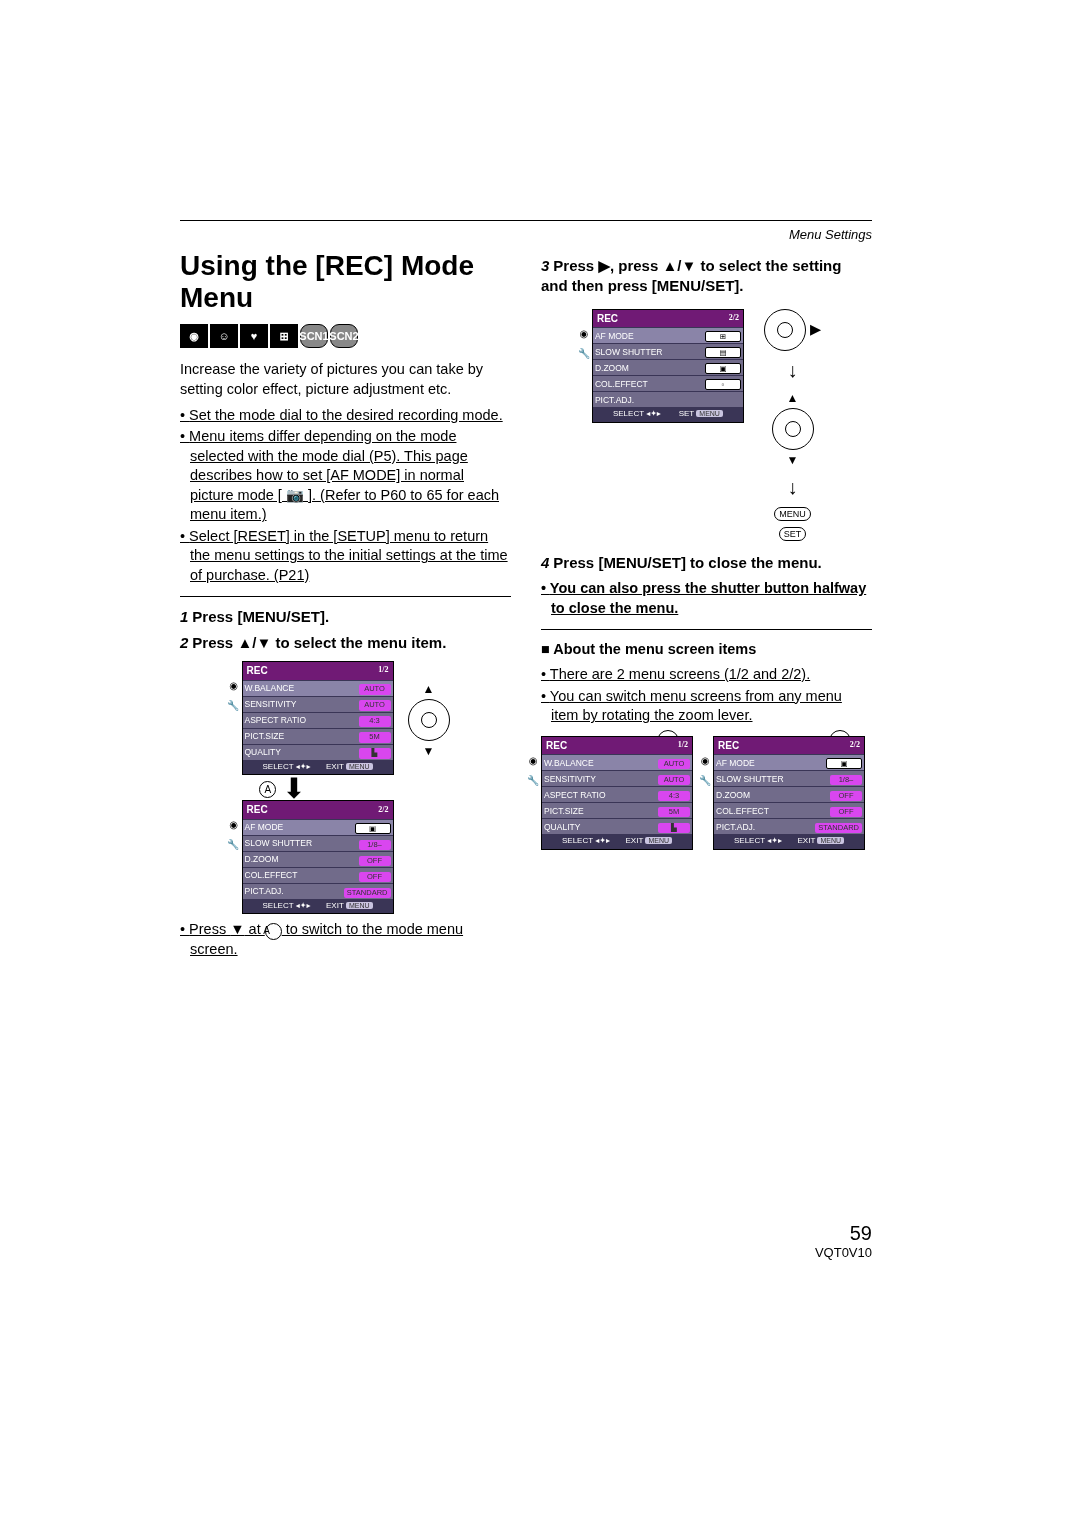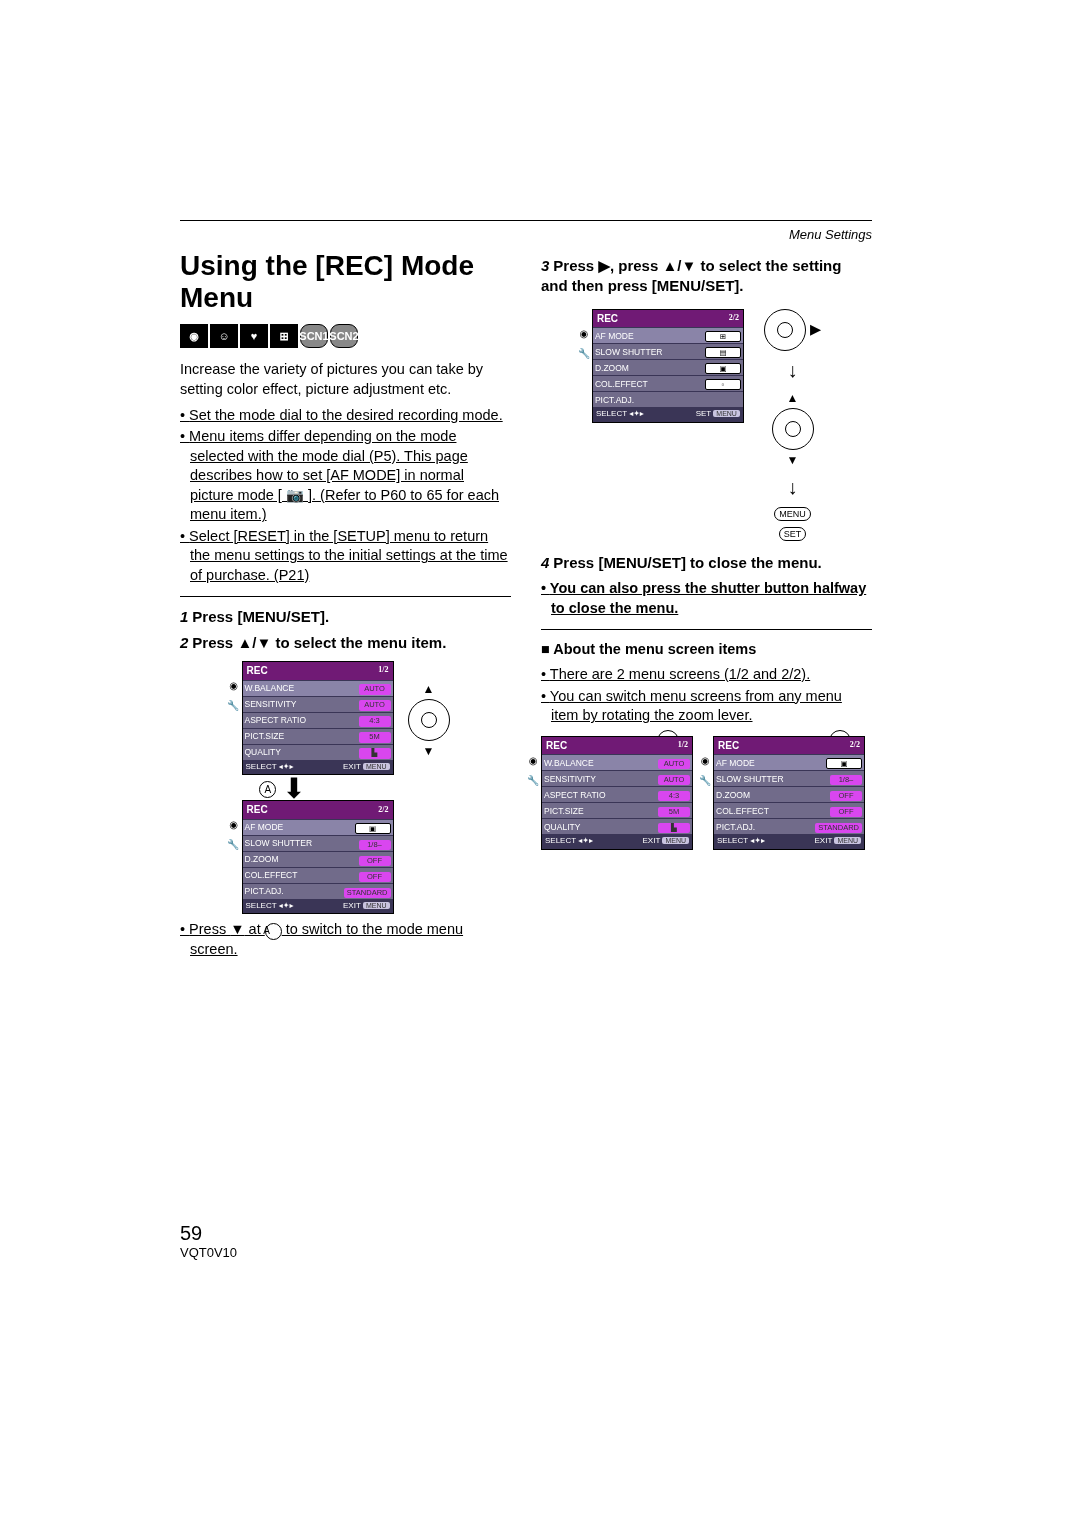--- a/index.html
+++ b/index.html
@@ -69,21 +69,21 @@
   .menu-header .page-ind{font-size:8px;font-family:Liberation Serif, serif;}
   .menu-row{
     display:flex;justify-content:space-between;align-items:flex-end;
     background:#716b8a;border-top:1px solid #3a3556;padding:1px 2px;height:13px;
   }
   .menu-row.first{background:#8a84a8;}
   .menu-row .label{color:#fff;font-size:8.5px;display:flex;align-items:center;gap:2px;}
   .menu-row .val{background:#d946ef;color:#333;font-size:7.5px;padding:0 3px;border-radius:2px;min-width:26px;text-align:center;}
   .menu-row .val.boxed{background:#fff;border:1px solid #000;color:#000;padding:0 4px;line-height:9px;}
   .menu-footer{
-    background:#3a3556;padding:2px 3px;display:flex;justify-content:space-between;font-size:8px;
+    background:#3a3556;padding:2px 20px;display:flex;justify-content:space-between;font-size:8px;
   }
   .menu-footer .tag{background:#c9c4e0;color:#333;padding:0 3px;border-radius:2px;font-size:7px;}
   .left-sidebar-icons{
     position:absolute;left:-14px;top:18px;display:flex;flex-direction:column;gap:8px;
   }
   .side-ic{width:12px;height:12px;font-size:10px;text-align:center;}
   .menu-wrap{position:relative;display:inline-block;}
   .controller{
     width:40px;height:40px;border:1px solid #000;border-radius:50%;
     display:flex;align-items:center;justify-content:center;font-size:10px;
@@ -96,21 +96,21 @@
   .down-arrow-big{font-size:28px;text-align:center;line-height:0.6;margin:2px 0;}
   .circ-a{display:inline-flex;width:15px;height:15px;border:1px solid #000;border-radius:50%;align-items:center;justify-content:center;font-size:10px;}
   .step3-layout{display:flex;justify-content:center;align-items:flex-start;gap:20px;margin:12px 0;}
   .ctrl-col{display:flex;flex-direction:column;align-items:center;gap:6px;}
   .bottom-screens{display:flex;gap:20px;justify-content:flex-start;margin-top:10px;}
   .screen-wrap{position:relative;}
   .screen-circ{position:absolute;top:-6px;right:14px;width:20px;height:20px;border:1px solid #000;border-radius:50%;}
   .sub-bold{font-weight:bold;}
   .square-bullet::before{content:"■ ";}
   .footer{
-    margin-top:260px;font-size:13px;
+    text-align:right;margin-top:260px;font-size:13px;
   }
   .footer .pagenum{font-size:20px;}
 </style>
 </head>
 <body>
 
 <div class="page">
   <div class="header-line"></div>
   <div class="header-text">Menu Settings</div>
 

